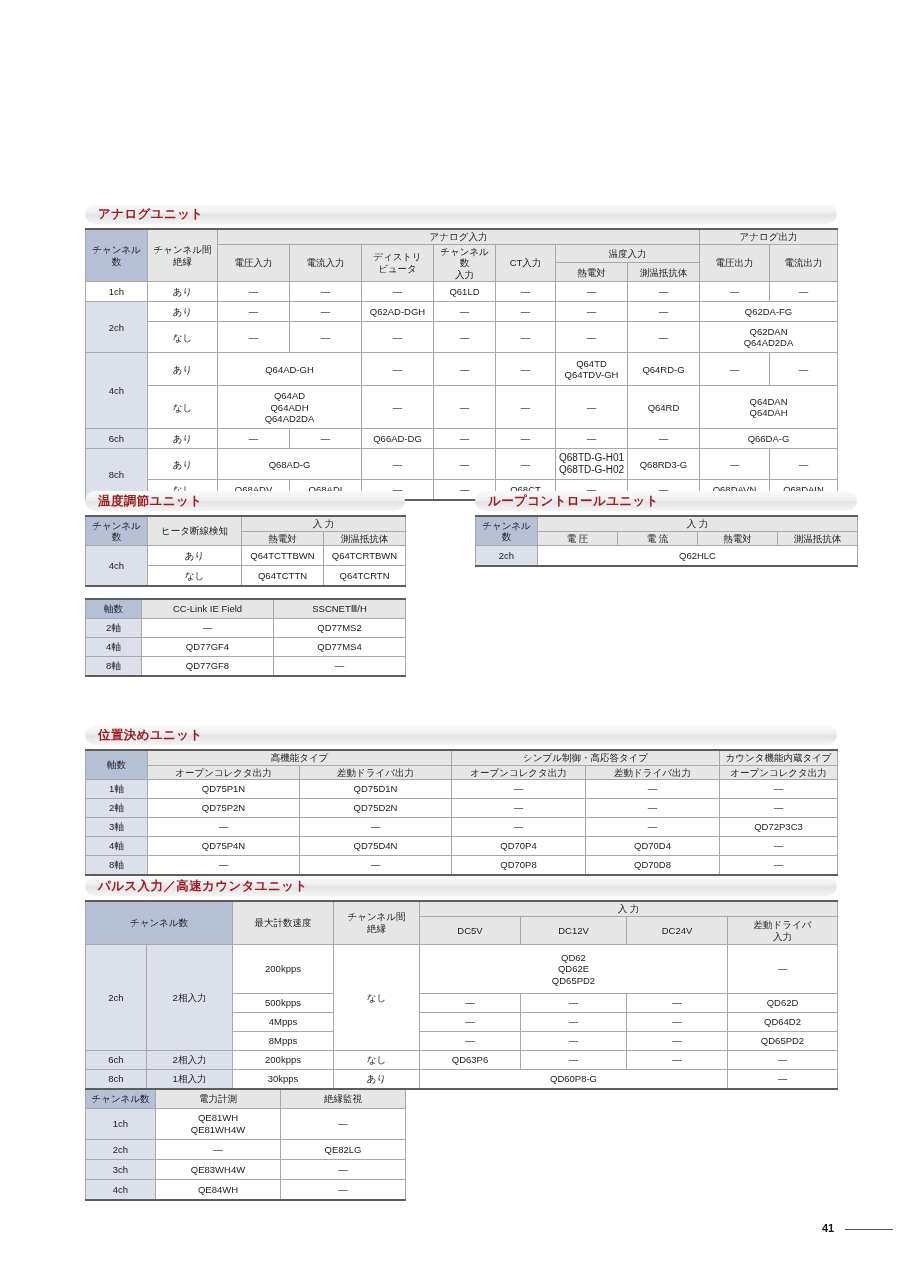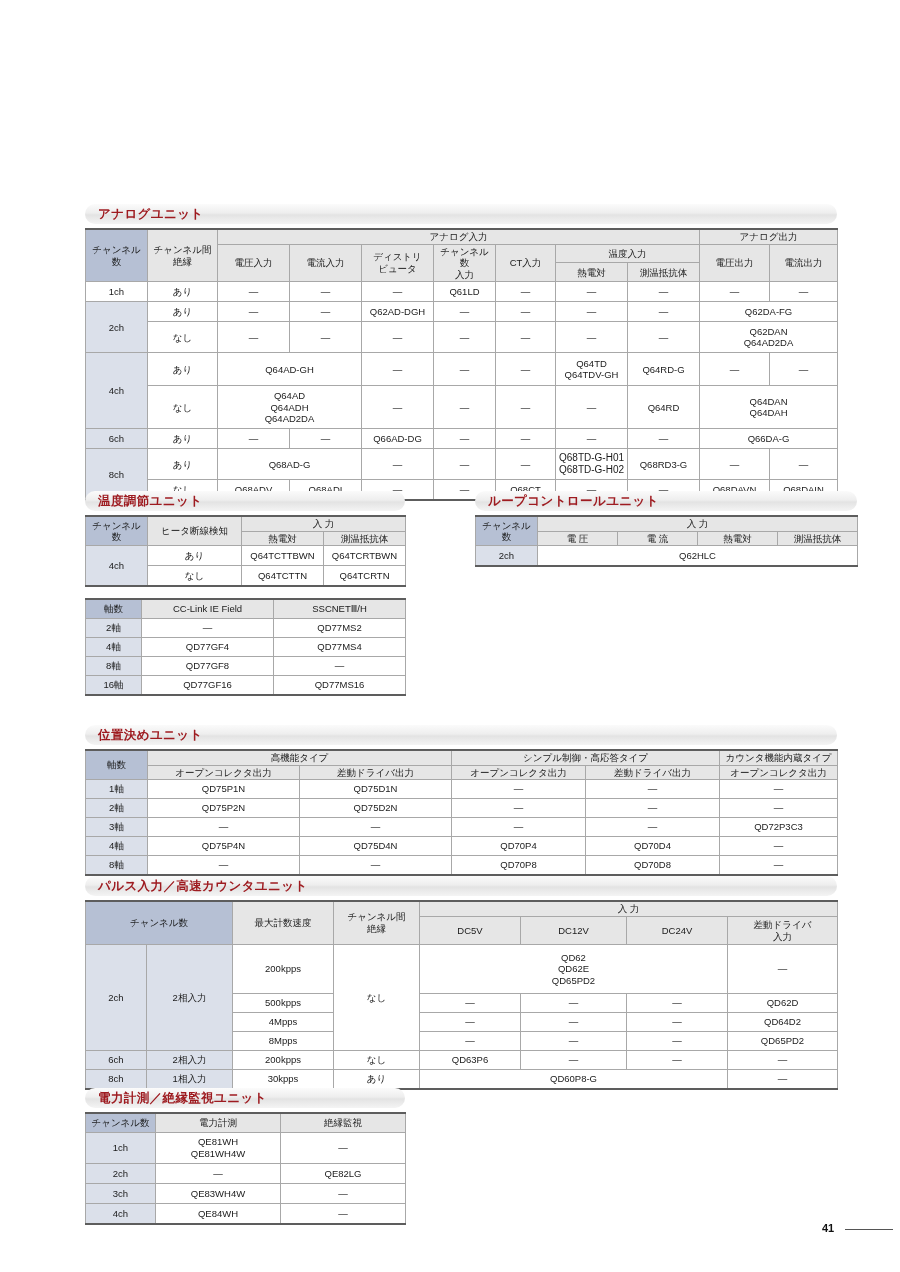--- a/index.html
+++ b/index.html
@@ -327,25 +327,20 @@
       <tr>
         <td class="cell-blue" style="height:16px">4軸</td>
         <td>QD77GF4</td>
         <td>QD77MS4</td>
       </tr>
       <tr>
         <td class="cell-blue" style="height:16px">8軸</td>
         <td>QD77GF8</td>
         <td>—</td>
       </tr>
-      <tr>
-        <td class="cell-blue" style="height:16px">16軸</td>
-        <td>QD77GF16</td>
-        <td>QD77MS16</td>
-      </tr>
     </tbody>
       </table>
   </div>
 
   <div class="sec" style="left:85px; top:725px; width:752px;">
     <div class="sec-title" style="width:752px;">位置決めユニット</div>
     <table class="t" style="width:752px;">
       <colgroup>
         <col style="width:62px">
           <col style="width:152px">
@@ -490,21 +485,20 @@
         <td>30kpps</td>
         <td>あり</td>
         <td colspan="3">QD60P8-G</td>
         <td>—</td>
       </tr>
     </tbody>
       </table>
   </div>
 
   <div class="sec" style="left:85px; top:1088px; width:320px;">
-    <div class="sec-title" style="width:320px;">電力計測／絶縁監視ユニット</div>
     <table class="t" style="width:320px;">
       <colgroup>
           <col style="width:70px">
           <col style="width:125px">
           <col style="width:125px">
         </colgroup>
       <tbody>
           <tr>
         <th class="hd-blue" style="height:16px">チャンネル数</th>
         <th class="hd-gray">電力計測</th>

